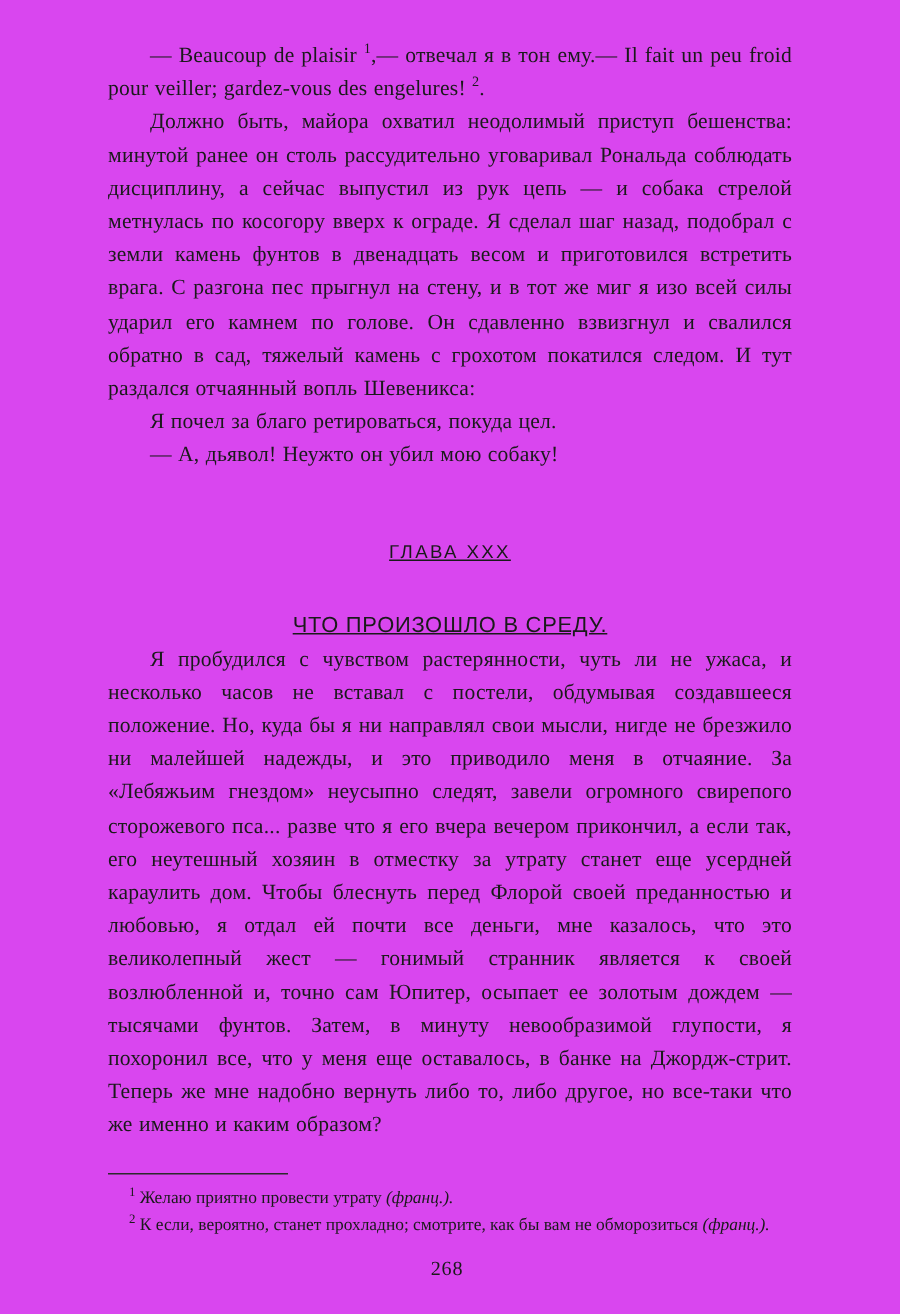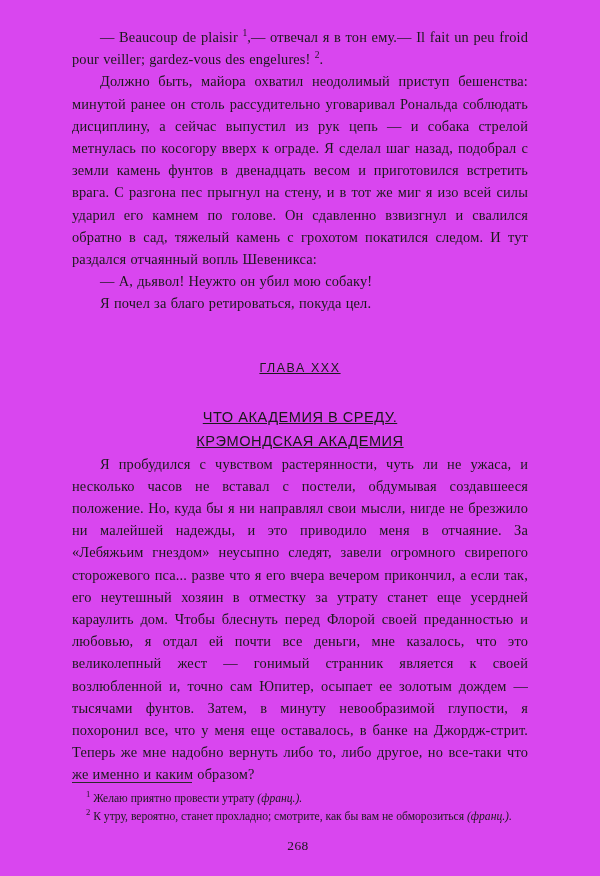--- a/index.html
+++ b/index.html
@@ -110,36 +110,35 @@
 <body>
 
 <div class="page">
 
   <div class="text-col">
 
     <p class="body-par dash-par"><span>— Beaucoup de plaisir </span><sup class="fn">1</sup><span>,— отвечал я в тон ему.— Il fait un peu froid pour veiller; gardez-vous des engelures! </span><sup class="fn">2</sup><span>.</span></p>
 
     <p class="body-par">Должно быть, майора охватил неодолимый приступ бешенства: минутой ранее он столь рассудительно уговаривал Рональда соблюдать дисциплину, а сейчас выпустил из рук цепь — и собака стрелой метнулась по косогору вверх к ограде. Я сделал шаг назад, подобрал с земли камень фунтов в двенадцать весом и приготовился встретить врага. С разгона пес прыгнул на стену, и в тот же миг я изо всей силы ударил его камнем по голове. Он сдавленно взвизгнул и свалился обратно в сад, тяжелый камень с грохотом покатился следом. И тут раздался отчаянный вопль Шевеникса:</p>
 
+    <p class="body-par">Я почел за благо ретироваться, покуда цел.</p>
+
     <p class="body-par">— А, дьявол! Неужто он убил мою собаку!</p>
-
-    <p class="body-par">Я почел за благо ретироваться, покуда цел.</p>
 
     <div class="chapter-block">
       <div class="chapter-num">ГЛАВА XXX</div>
-      <div class="chapter-title">ЧТО АКАДЕМИЯ В СРЕДУ.</div>
-      <div class="chapter-title">КРЭМОНДСКАЯ АКАДЕМИЯ</div>
+      <div class="chapter-title">ЧТО ПРОИЗОШЛО В СРЕДУ.</div>
     </div>
 
     <p class="body-par after-title">Я пробудился с чувством растерянности, чуть ли не ужаса, и несколько часов не вставал с постели, обдумывая создавшееся положение. Но, куда бы я ни направлял свои мысли, нигде не брезжило ни малейшей надежды, и это приводило меня в отчаяние. За «Лебяжьим гнездом» неусыпно следят, завели огромного свирепого сторожевого пса... разве что я его вчера вечером прикончил, а если так, его неутешный хозяин в отместку за утрату станет еще усердней караулить дом. Чтобы блеснуть перед Флорой своей преданностью и любовью, я отдал ей почти все деньги, мне казалось, что это великолепный жест — гонимый странник является к своей возлюбленной и, точно сам Юпитер, осыпает ее золотым дождем — тысячами фунтов. Затем, в минуту невообразимой глупости, я похоронил все, что у меня еще оставалось, в банке на Джордж-стрит. Теперь же мне надобно вернуть либо то, либо другое, но все-таки что же именно и каким образом?</p>
 
   </div>
 
   <div class="footnote-rule"></div>
 
   <div class="footnotes">
     <p><span class="marker">1</span> <span>Желаю приятно провести утрату </span><i>(франц.).</i></p>
-    <p><span class="marker">2</span> <span>К утру, вероятно, станет прохладно; смотрите, как бы вам не обморозиться </span><i>(франц.).</i></p>
+    <p><span class="marker">2</span> <span>К если, вероятно, станет прохладно; смотрите, как бы вам не обморозиться </span><i>(франц.).</i></p>
   </div>
 
   <div class="page-number">268</div>
 
 </div>
 
 </body></html>

